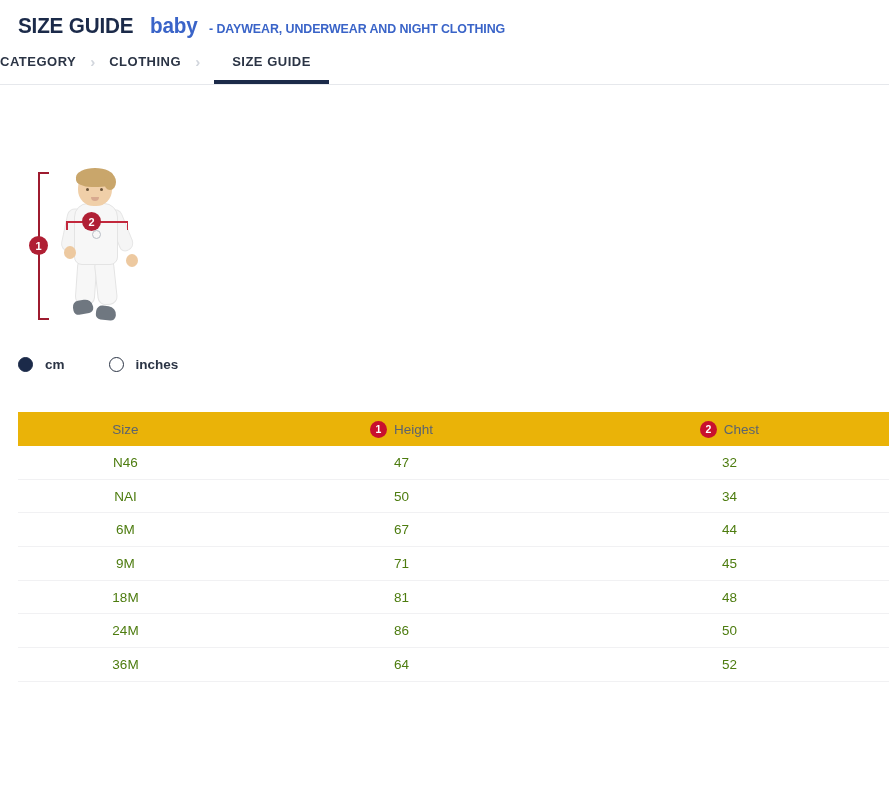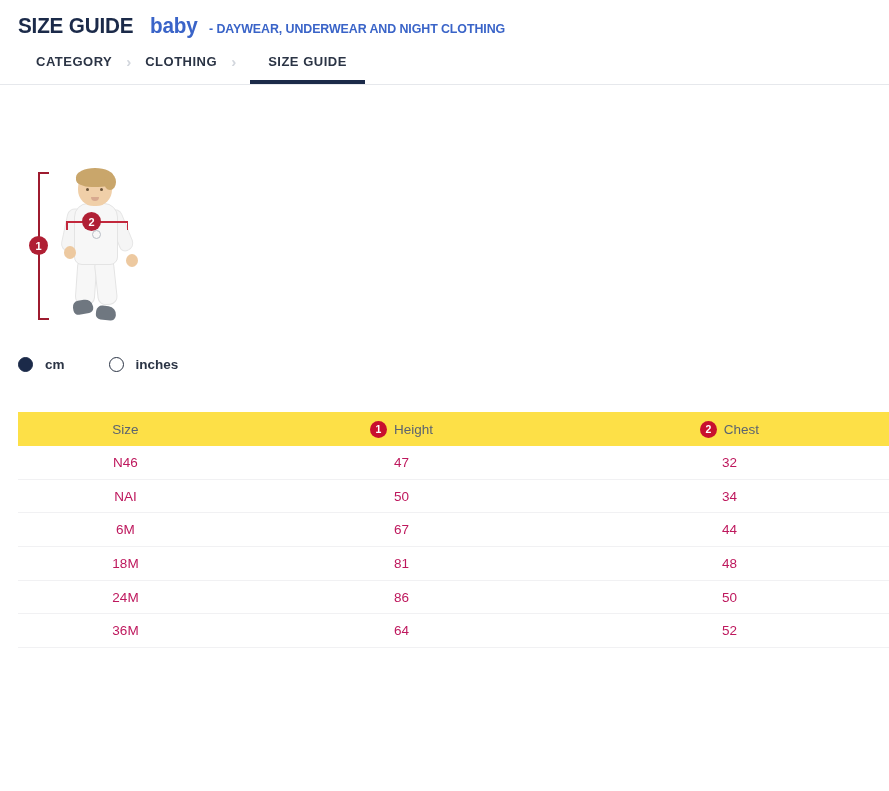--- a/index.html
+++ b/index.html
@@ -46,21 +46,20 @@
     color: #3a64c8;
     margin-left: 9px;
     letter-spacing: -0.1px;
     transform: scaleX(0.92);
     transform-origin: left center;
   }
 
   
   .breadcrumb {
     margin-top: 12px;
-    padding-left: 36px;
     display: flex;
     align-items: stretch;
     border-bottom: 1px solid #e6e8ec;
     height: 33px;
   }
   .crumb {
     display: flex;
     align-items: flex-start;
     padding-top: 3px;
     font-size: 13px;
@@ -288,21 +287,21 @@
   
   .size-table {
     position: absolute;
     left: 18px;
     top: 412px;
     width: 871px;
     border-collapse: collapse;
     table-layout: fixed;
   }
   .size-table th {
-    background: #fde047;
+    background: #eab308;
     font-size: 13.5px;
     font-weight: normal;
     color: #5b6370;
     height: 34px;
     padding: 0;
     text-align: center;
     vertical-align: middle;
   }
   .th-inner {
     display: inline-flex;
@@ -321,21 +320,21 @@
     align-items: center;
     justify-content: center;
     flex: 0 0 auto;
   }
   .size-table td {
     height: 32.7px;
     padding: 0;
     text-align: center;
     vertical-align: middle;
     font-size: 13.5px;
-    color: #be185d;
+    color: #4d7c0f;
     border-bottom: 1px solid #f1f1f3;
   }
   .col-size { width: 215px; }
   .col-height { width: 337px; }
   .col-chest { width: 319px; }
 </style>
 </head>
 <body>
 
 <div class="page-header">
@@ -434,20 +433,25 @@
       <td>NAI</td>
       <td>50</td>
       <td>34</td>
     </tr>
     <tr>
       <td>6M</td>
       <td>67</td>
       <td>44</td>
     </tr>
     <tr>
+      <td>9M</td>
+      <td>71</td>
+      <td>45</td>
+    </tr>
+    <tr>
       <td>18M</td>
       <td>81</td>
       <td>48</td>
     </tr>
     <tr>
       <td>24M</td>
       <td>86</td>
       <td>50</td>
     </tr>
     <tr>

